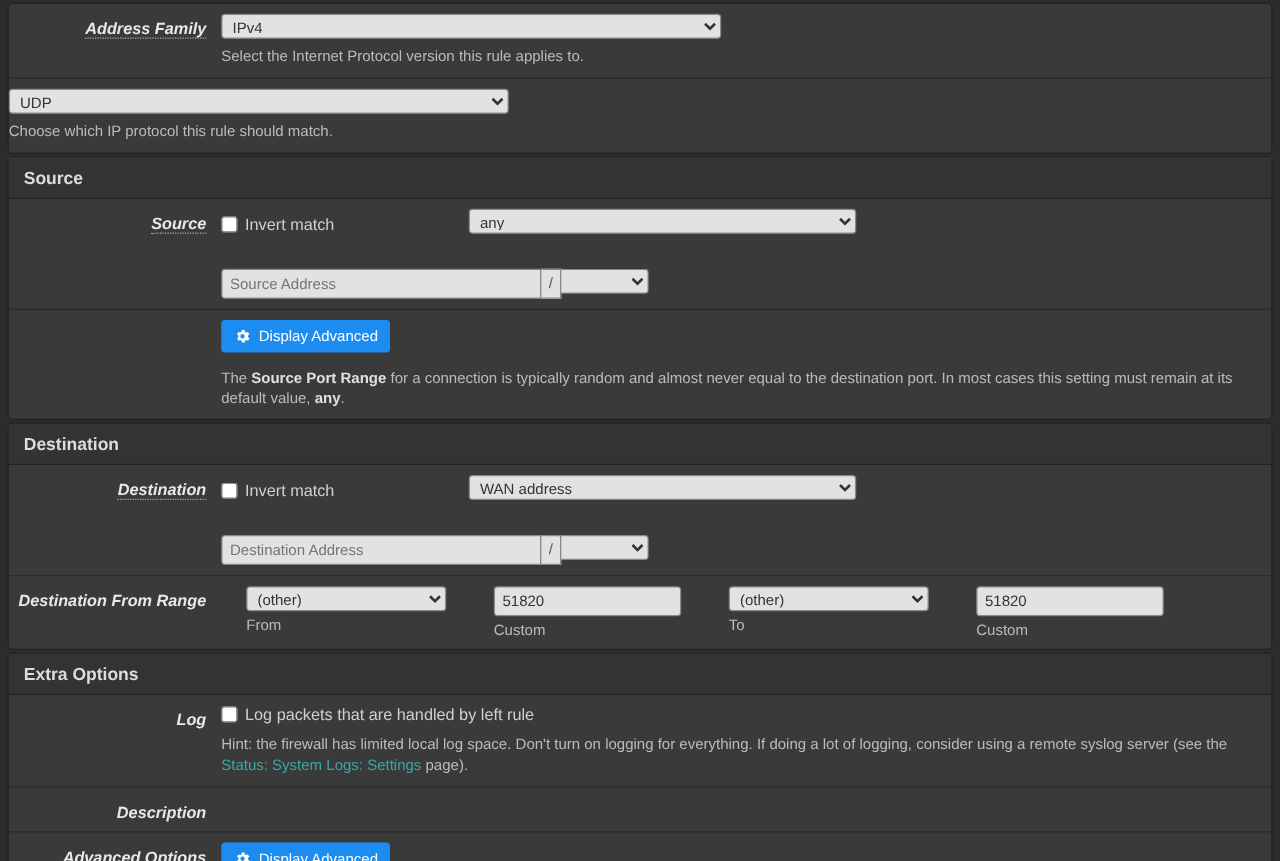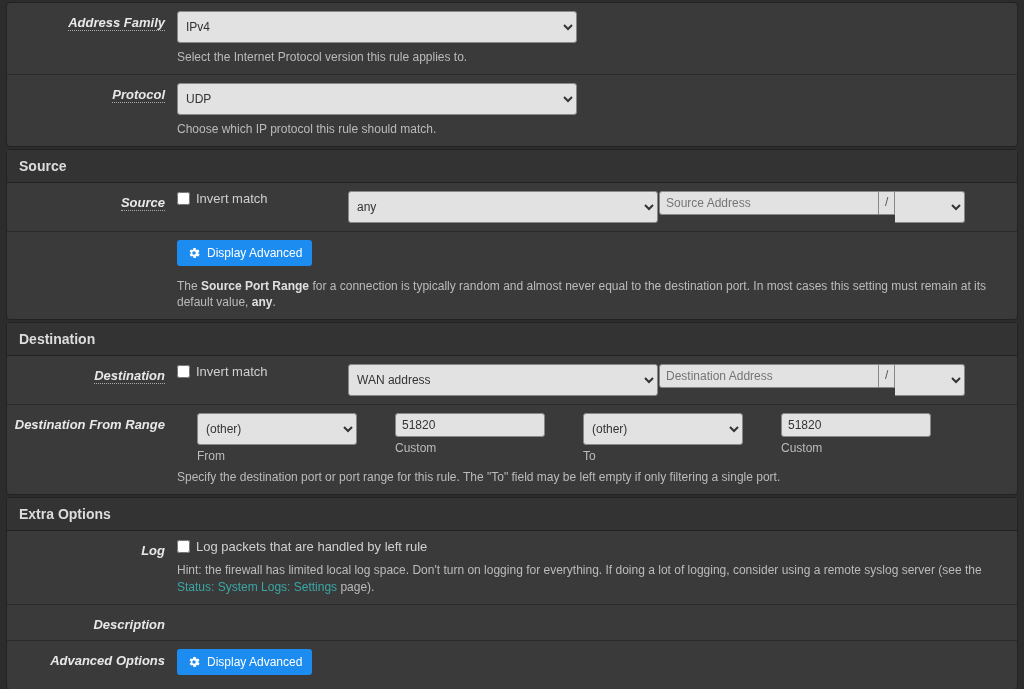--- a/index.html
+++ b/index.html
@@ -49,41 +49,41 @@
     font-size: 12px;
     margin-top: 6px;
     line-height: 1.4;
   }
   .helptext b { color: #e0e0e0; font-weight: bold; text-align: center; }
   .helptext a { color: #3aa6a6; text-decoration: none; }
   select {
     background: #e2e2e2;
     border: 1px solid #888;
     border-radius: 3px;
-    height: 32px;
+    height: 20px;
     padding: 2px 4px;
     font-size: 12px;
     color: #333;
   }
   select.wide { width: 400px; }
   select.med { width: 310px; }
   select.sm  { width: 160px; }
   input[type=text] {
     background: #e2e2e2;
     border: 1px solid #888;
     border-radius: 3px;
     height: 24px;
     padding: 2px 6px;
     font-size: 12px;
     color: #333;
   }
-  input[type=text].addr { width: 220px; }
+  input[type=text].addr { width: 256px; }
   input[type=text].port { width: 150px; }
   input[type=text].desc { width: 400px; }
-  .row-line { display:flex; align-items:flex-start; gap:1px; flex-wrap:wrap; }
+  .row-line { display:flex; align-items:flex-end; gap:28px; flex-wrap:wrap; }
   .chk-wrap { display:inline-flex; align-items:center; gap:6px; margin-right: 20px; min-width:150px; }
   .btn {
     display:inline-flex; align-items:center; gap:6px;
     background:#1d8cf0; color:#fff; border:none;
     border-radius:3px; padding:6px 10px; font-size:12px; cursor:pointer;
     margin-bottom:6px;
   }
   .gear { width:14px; height:14px; }
   .sublabel { font-size:12px; color:#bbb; margin-top:4px; }
   .port-group { display:flex; gap:18px; }
@@ -101,21 +101,20 @@
   <div class="form-row first">
     <div class="label-col"><span>Address Family</span></div>
     <div class="content-col">
       <select class="wide">
         <option>IPv4</option>
       </select>
       <div class="helptext">Select the Internet Protocol version this rule applies to.</div>
     </div>
   </div>
   <div class="form-row">
-    <div class="label-col"><span>Protocol</span></div>
     <div class="content-col">
       <select class="wide">
         <option>UDP</option>
       </select>
       <div class="helptext">Choose which IP protocol this rule should match.</div>
     </div>
   </div>
 </div>
 
 <div class="panel">
@@ -202,21 +201,20 @@
           <select class="sm">
             <option>(other)</option>
           </select>
           <div class="sublabel">To</div>
         </div>
         <div class="port-cell">
           <input type="text" class="port" value="51820" style="">
           <div class="sublabel">Custom</div>
         </div>
       </div>
-      <div class="helptext">Specify the destination port or port range for this rule. The "To" field may be left empty if only filtering a single port.</div>
     </div>
   </div>
 </div>
 
 <div class="panel">
   <div class="panel-header">Extra Options</div>
 
   <div class="form-row first">
     <div class="label-col"><span style="border:none">Log</span></div>
     <div class="content-col">

